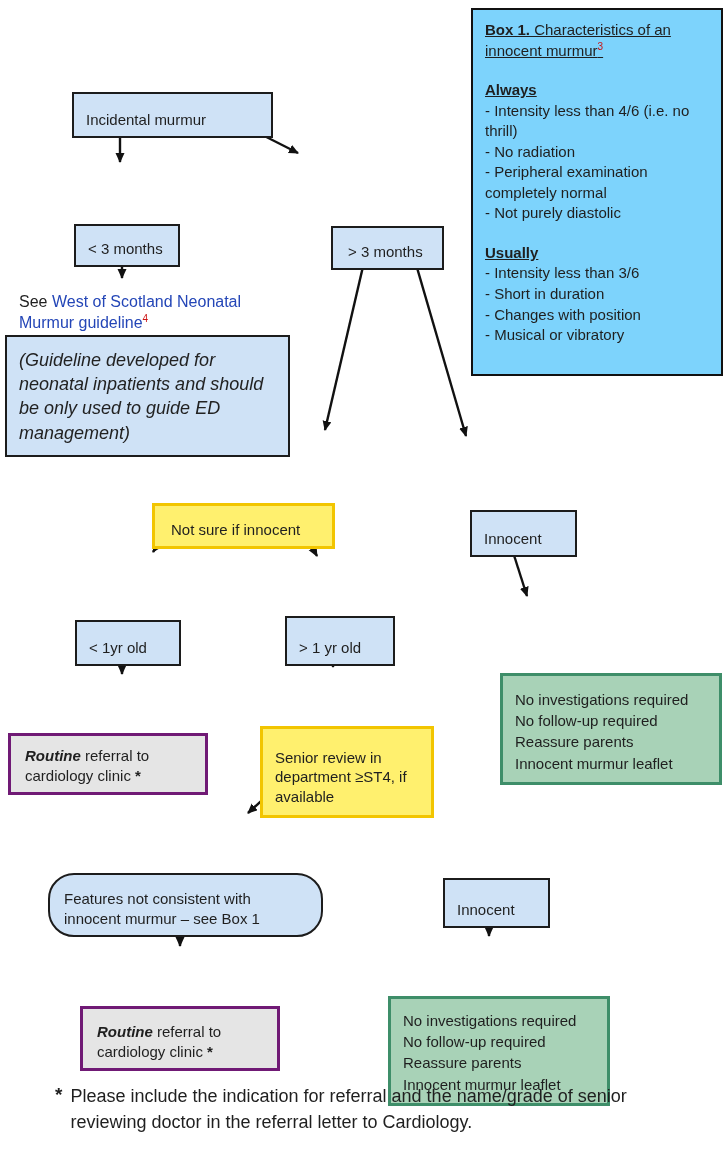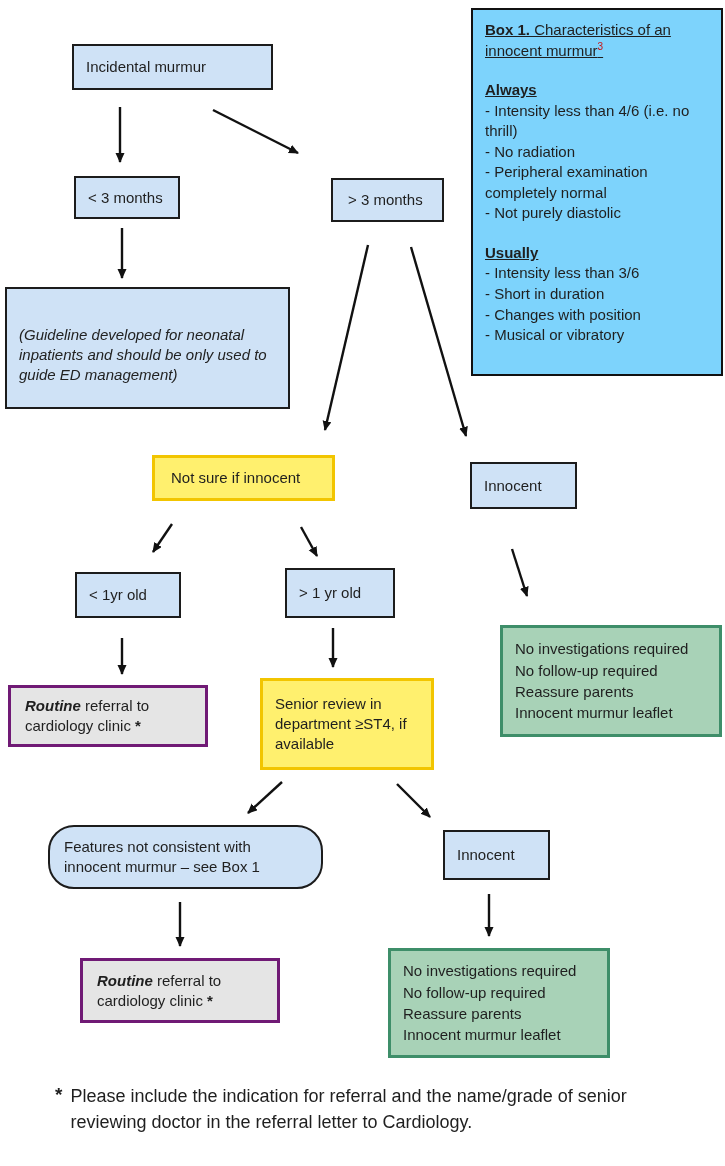--- a/index.html
+++ b/index.html
@@ -1,39 +1,39 @@
 <!DOCTYPE html>
 <html><head>
 <meta charset="utf-8">
 <style>
   html,body{margin:0;padding:0;background:#ffffff;}
   #canvas{
     position:relative;width:725px;height:1166px;background:#ffffff;
     font-family:"Liberation Sans",sans-serif;color:#1f1f1f;overflow:hidden;
   }
   #arrows{position:absolute;left:0;top:0;z-index:0;}
-  .node{position:absolute;z-index:1;box-sizing:border-box;display:flex;flex-direction:column;justify-content:center;}
+  .node{position:absolute;z-index:1;box-sizing:border-box;display:flex;flex-direction:column;justify-content:flex-end;margin-top:48px;}
   .blue{background:#cfe2f6;border:2px solid #1c1c1c;}
   .yellow{background:#fff06e;border:3px solid #f2c500;}
   .red{background:#e5e5e5;border:3px solid #701a75;}
   .green{background:#a8d2b7;border:3px solid #3e8e69;}
   .pad{padding:6px 12px;}
   .fs15{font-size:15px;line-height:1.32;}
   .fs16{font-size:16px;line-height:1.3;}
   #box1{
     position:absolute;z-index:1;box-sizing:border-box;background:#7dd3fc;
     border:2px solid #111;padding:10px 12px;font-size:15px;line-height:1.37;
   }
   .u{text-decoration:underline;}
   .b{font-weight:bold;}
   .bi{font-weight:bold;font-style:italic;}
   .sup-red{color:#cc1111;font-size:10px;vertical-align:super;line-height:0;}
   .gap{height:19px;}
   .link{color:#2446b7;cursor:pointer;}
-  .note-italic{font-style:italic;font-size:15px;line-height:1.35;margin-top:14px;color:#222;}
+  .note-italic{font-style:italic;font-size:18px;line-height:1.35;margin-top:14px;color:#222;}
   .greenlines div{font-size:15px;line-height:1.42;}
   #footnote{position:absolute;z-index:1;left:55px;top:1083px;width:595px;display:flex;}
   #footnote .star{font-weight:bold;font-size:19px;line-height:1;margin-right:8px;margin-top:2px;}
   #footnote .txt{font-size:18px;line-height:1.45;}
 </style>
 </head>
 <body>
 
 <div id="canvas">
 
@@ -85,20 +85,23 @@
     <div>- Not purely diastolic</div>
     <div class="gap"></div>
     <div class="b u">Usually</div>
     <div>- Intensity less than 3/6</div>
     <div>- Short in duration</div>
     <div>- Changes with position</div>
     <div>- Musical or vibratory</div>
   </div>
 
   <div class="node blue" style="left:5px;top:287px;width:285px;height:122px;padding:10px 12px;">
+    <div class="fs16">
+      <span>See </span><span class="link">West of Scotland Neonatal Murmur guideline</span><span class="sup-red">4</span>
+    </div>
     <div class="note-italic">(Guideline developed for neonatal inpatients and should be only used to guide ED management)</div>
   </div>
 
   <div class="node yellow pad fs15" style="left:152px;top:455px;width:183px;height:46px;padding-left:16px;">
     <span>Not sure if innocent</span>
   </div>
 
   <div class="node blue pad fs15" style="left:470px;top:462px;width:107px;height:47px;">
     <span>Innocent</span>
   </div>

